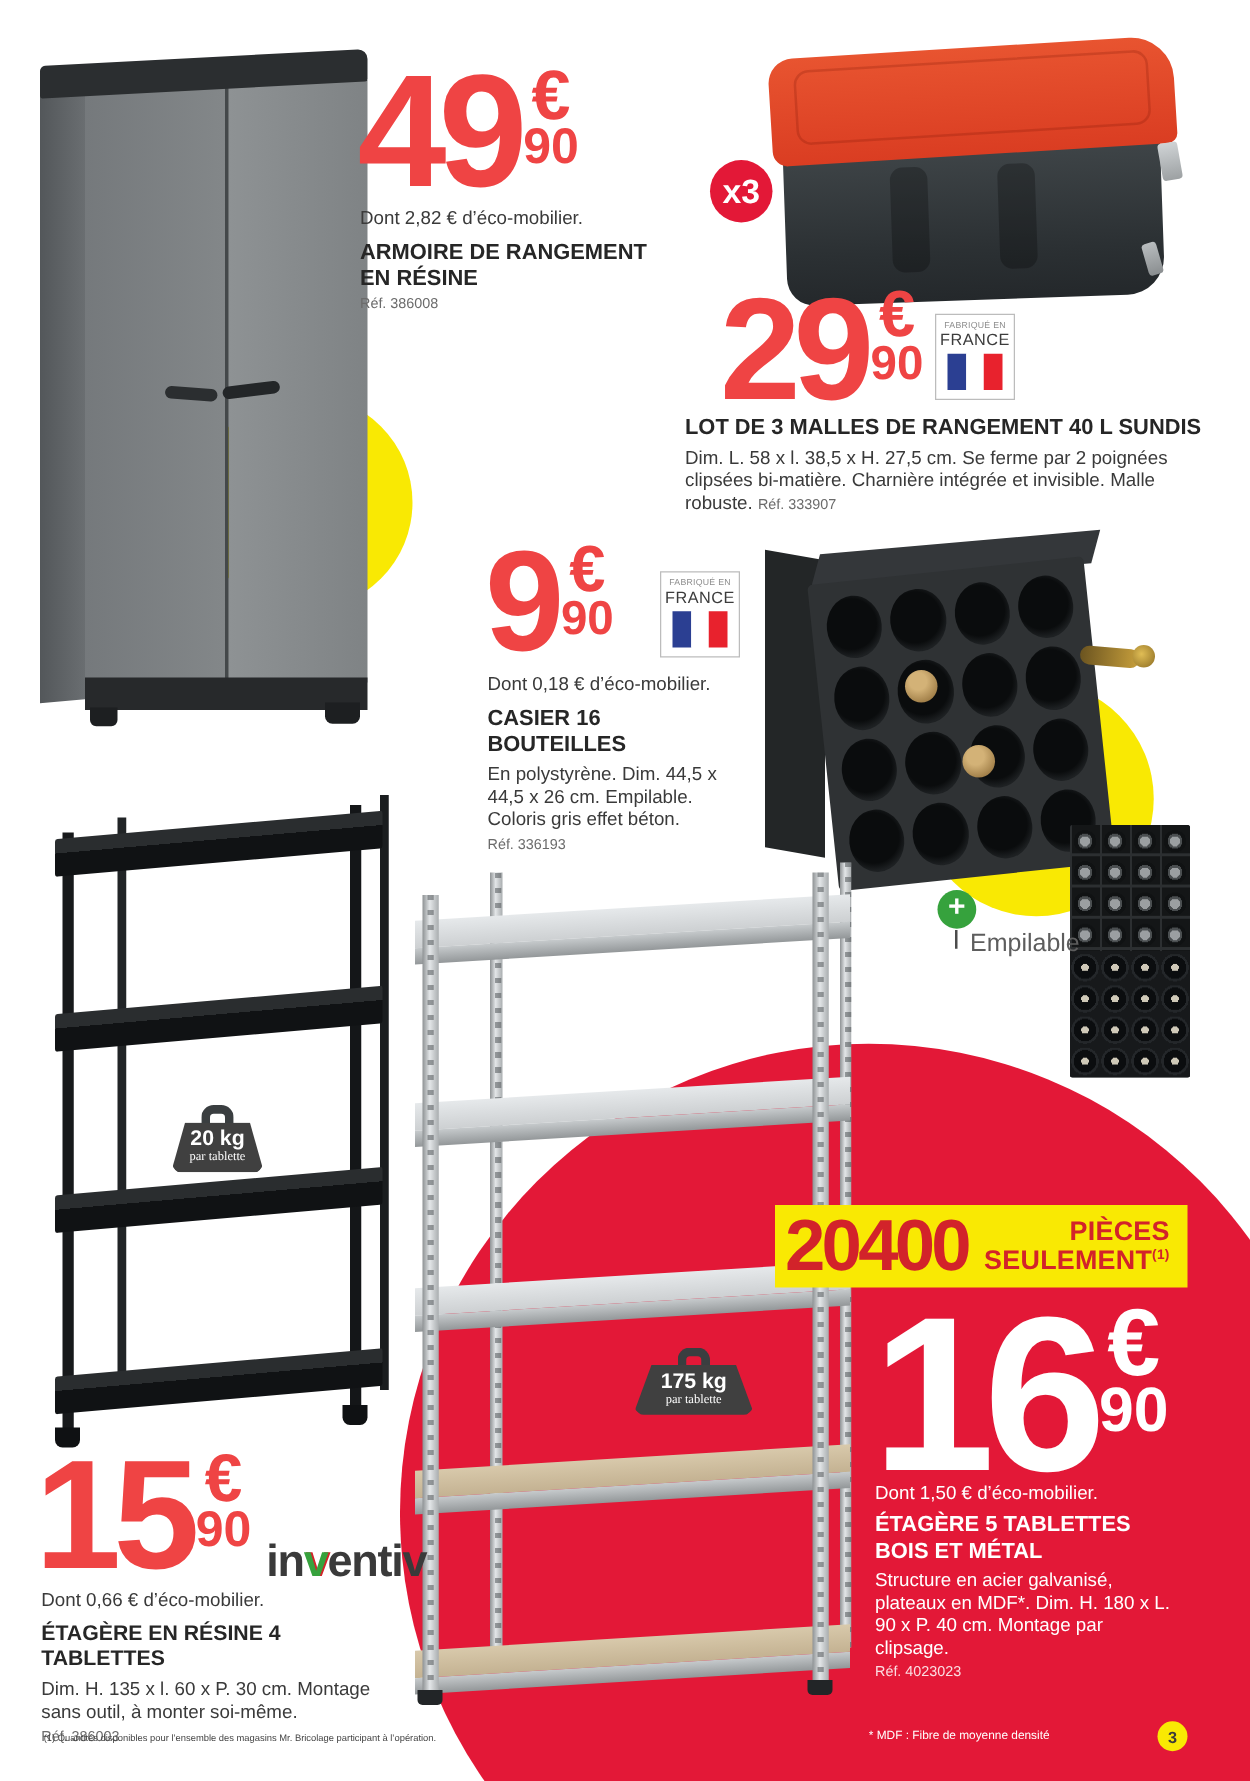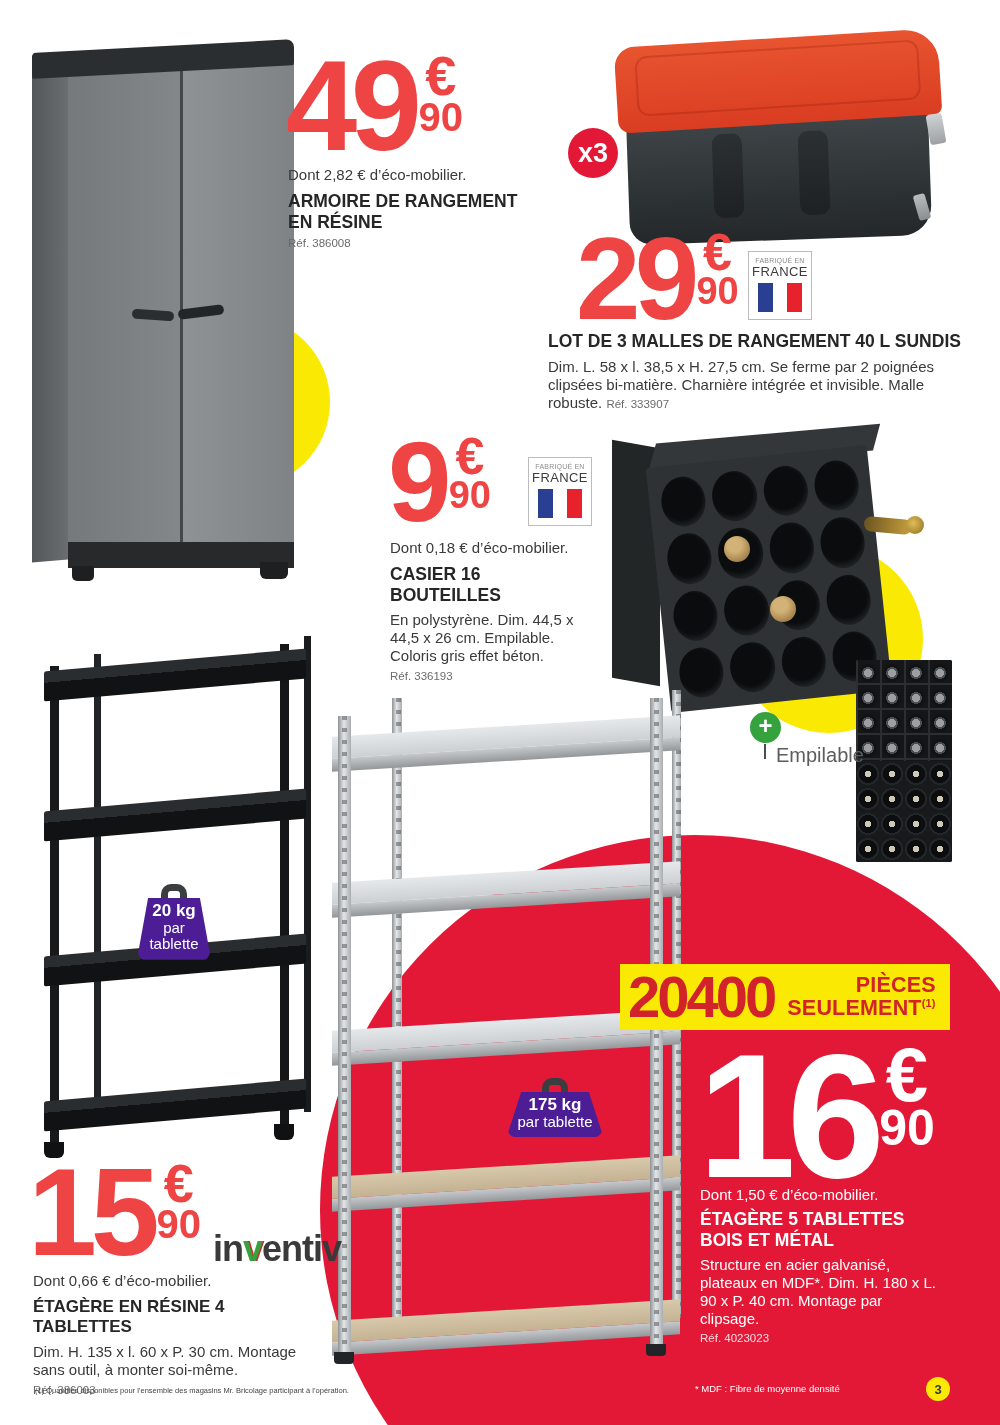--- a/index.html
+++ b/index.html
@@ -54,24 +54,24 @@
   .fr-l1 { font-size:7px; color:#8d8d8d; letter-spacing:0.2px; }
   .fr-l2 { font-size:13px; color:#3c3c3c; letter-spacing:0.4px; }
   .fr-flag { margin:4px auto 0; width:44px; height:29px; display:flex; }
   .fr-flag span { flex:1; } .fb{background:#2b3f92;} .fw{background:#fff;} .frd{background:#e8222d;}
 
   .kettle { position:absolute; z-index:5; text-align:center; }
   .kettle-20  { left:138px; top:884px; width:72px; }
   .kettle-175 { left:508px; top:1078px; width:94px; }
   .kettle-handle { width:26px; height:16px; border:7px solid #3a3e40; border-bottom:none;
     border-radius:10px 10px 0 0; margin:0 auto; }
-  .kettle-body { background:#4c1d95; color:#fff; padding:4px 6px 7px; border-radius:7px;
+  .kettle-body { background:#404040; color:#fff; padding:4px 6px 7px; border-radius:7px;
     clip-path:polygon(14% 0,86% 0,100% 90%,95% 100%,5% 100%,0 90%); margin-top:-2px; }
   .k-weight { font-size:17px; font-weight:bold; line-height:1.05; }
-  .k-sub { font-size:15px; line-height:1.1; }
+  .k-sub { font-size:10px; line-height:1.1;font-family:Liberation Serif, serif; }
 
   
   .plus-circle { position:absolute; left:750px; top:712px; width:31px; height:31px; border-radius:50%;
     background:#36a23d; color:#fff; font-size:24px; font-weight:bold; line-height:28px; text-align:center; z-index:3; }
   .plus-line { position:absolute; left:764px; top:744px; width:2px; height:15px; background:#4c4c4c; z-index:3; }
   .stack-label { position:absolute; left:776px; top:744px; font-size:20px; color:#5d5d5d; z-index:3; }
 
   
   .promo { position:absolute; left:620px; top:964px; width:330px; height:66px; background:#f9e903;
     display:flex; align-items:center; padding:0 8px; z-index:4; color:#d2232a; }

